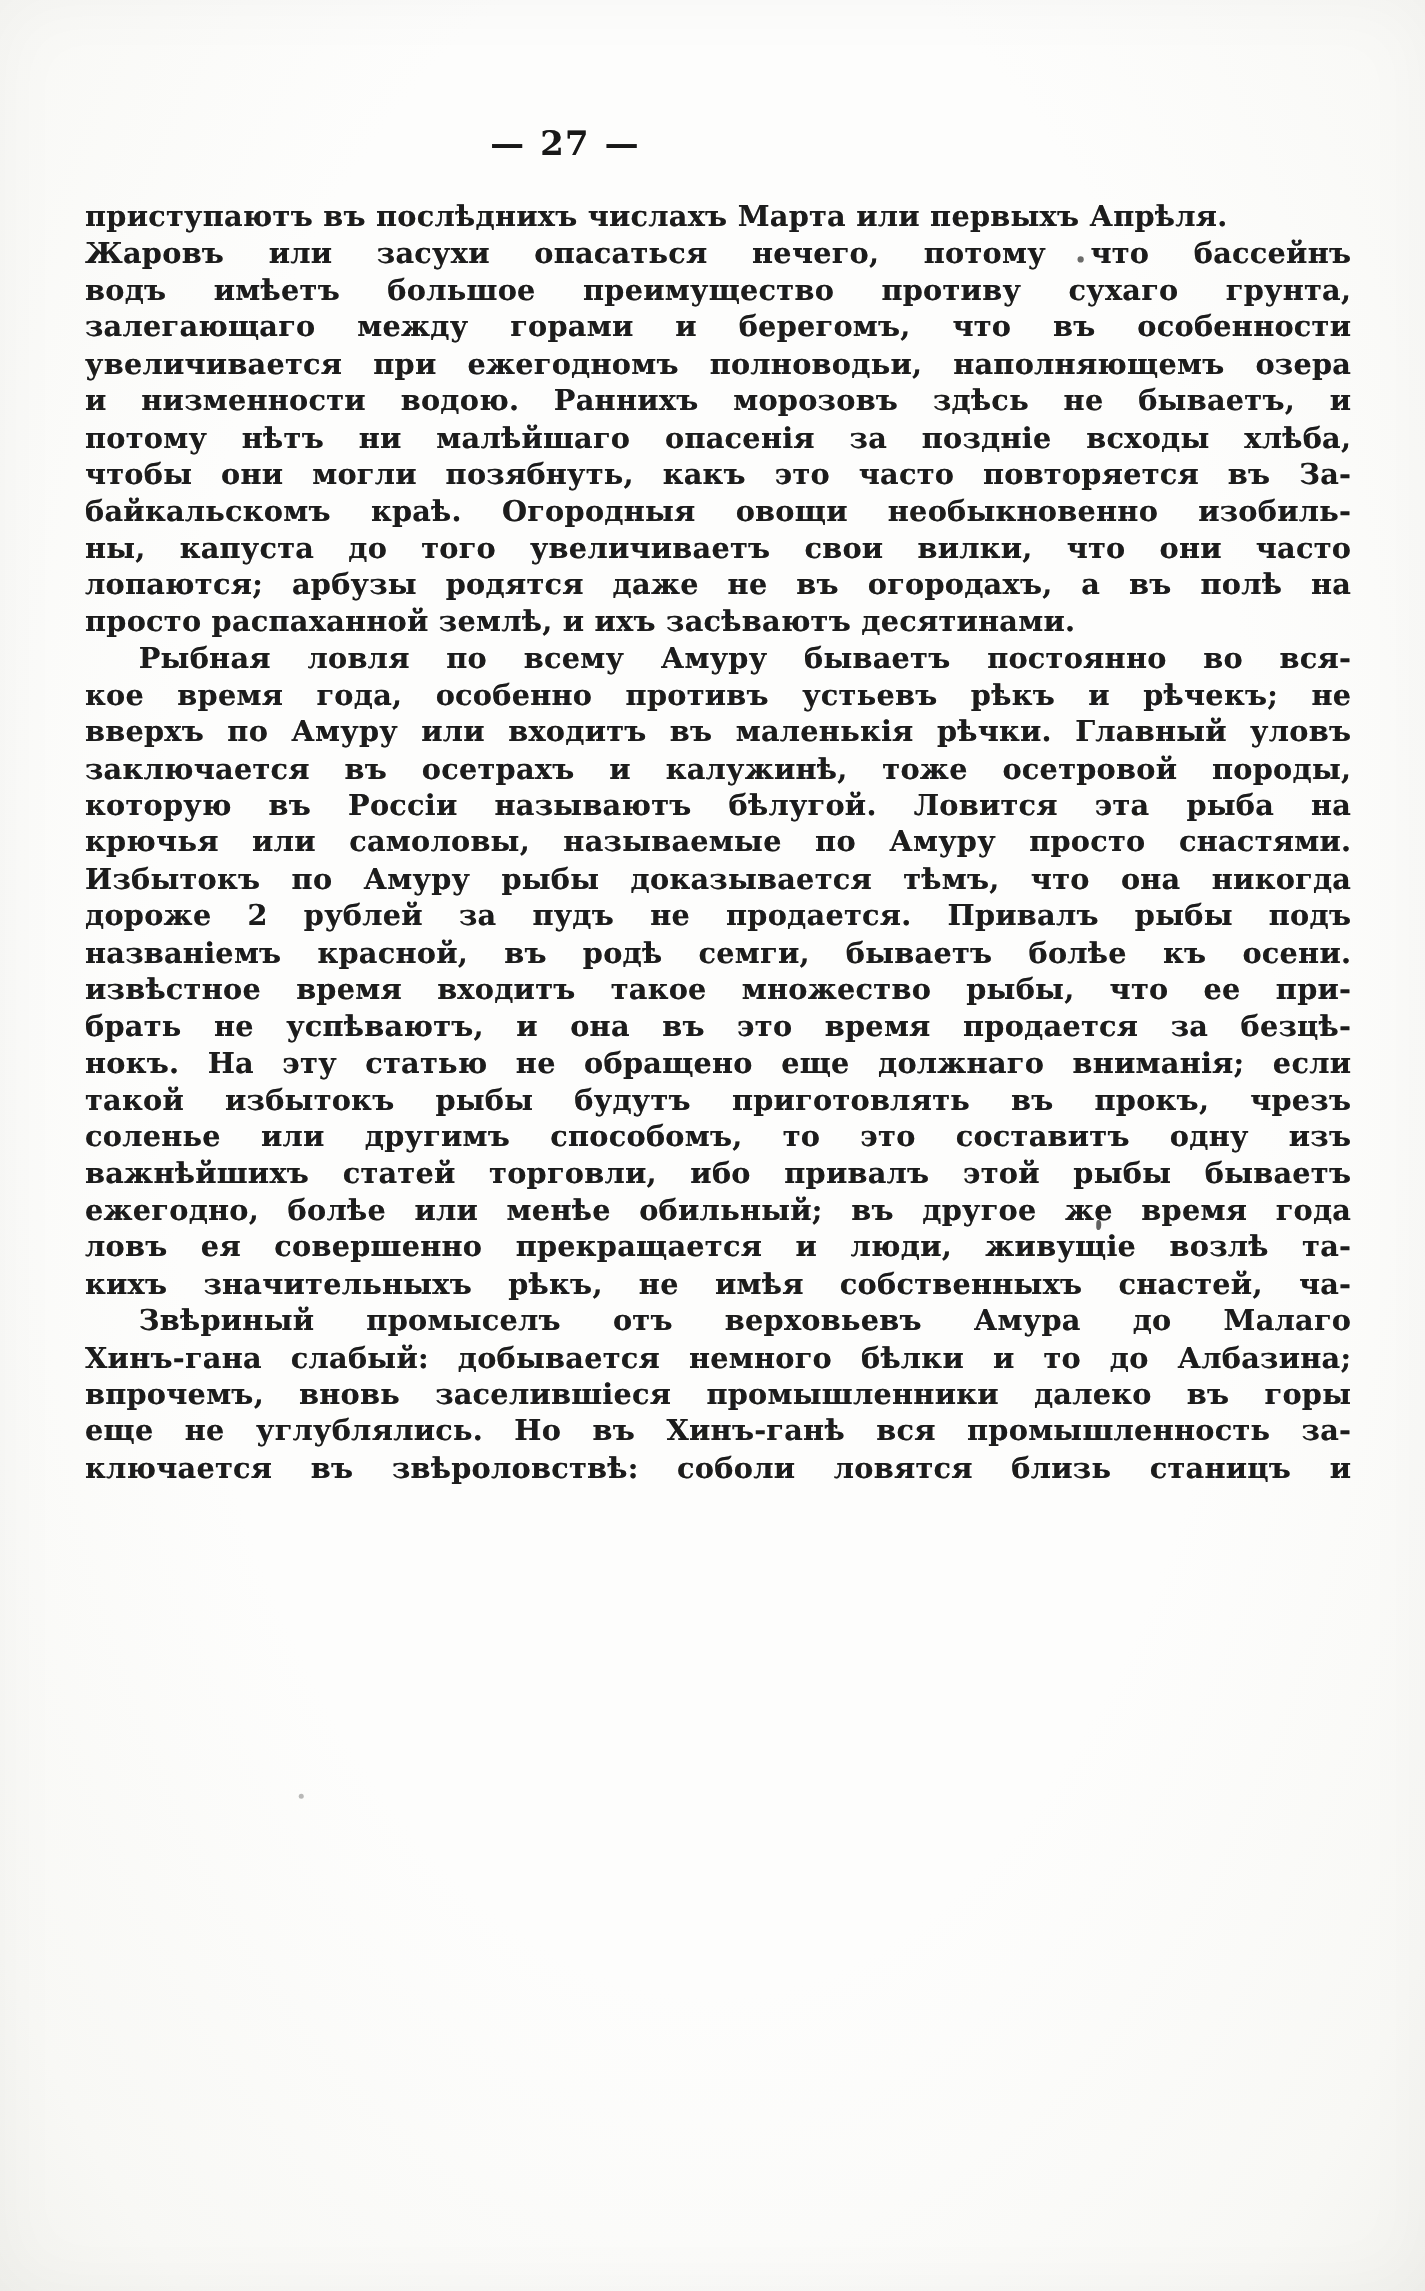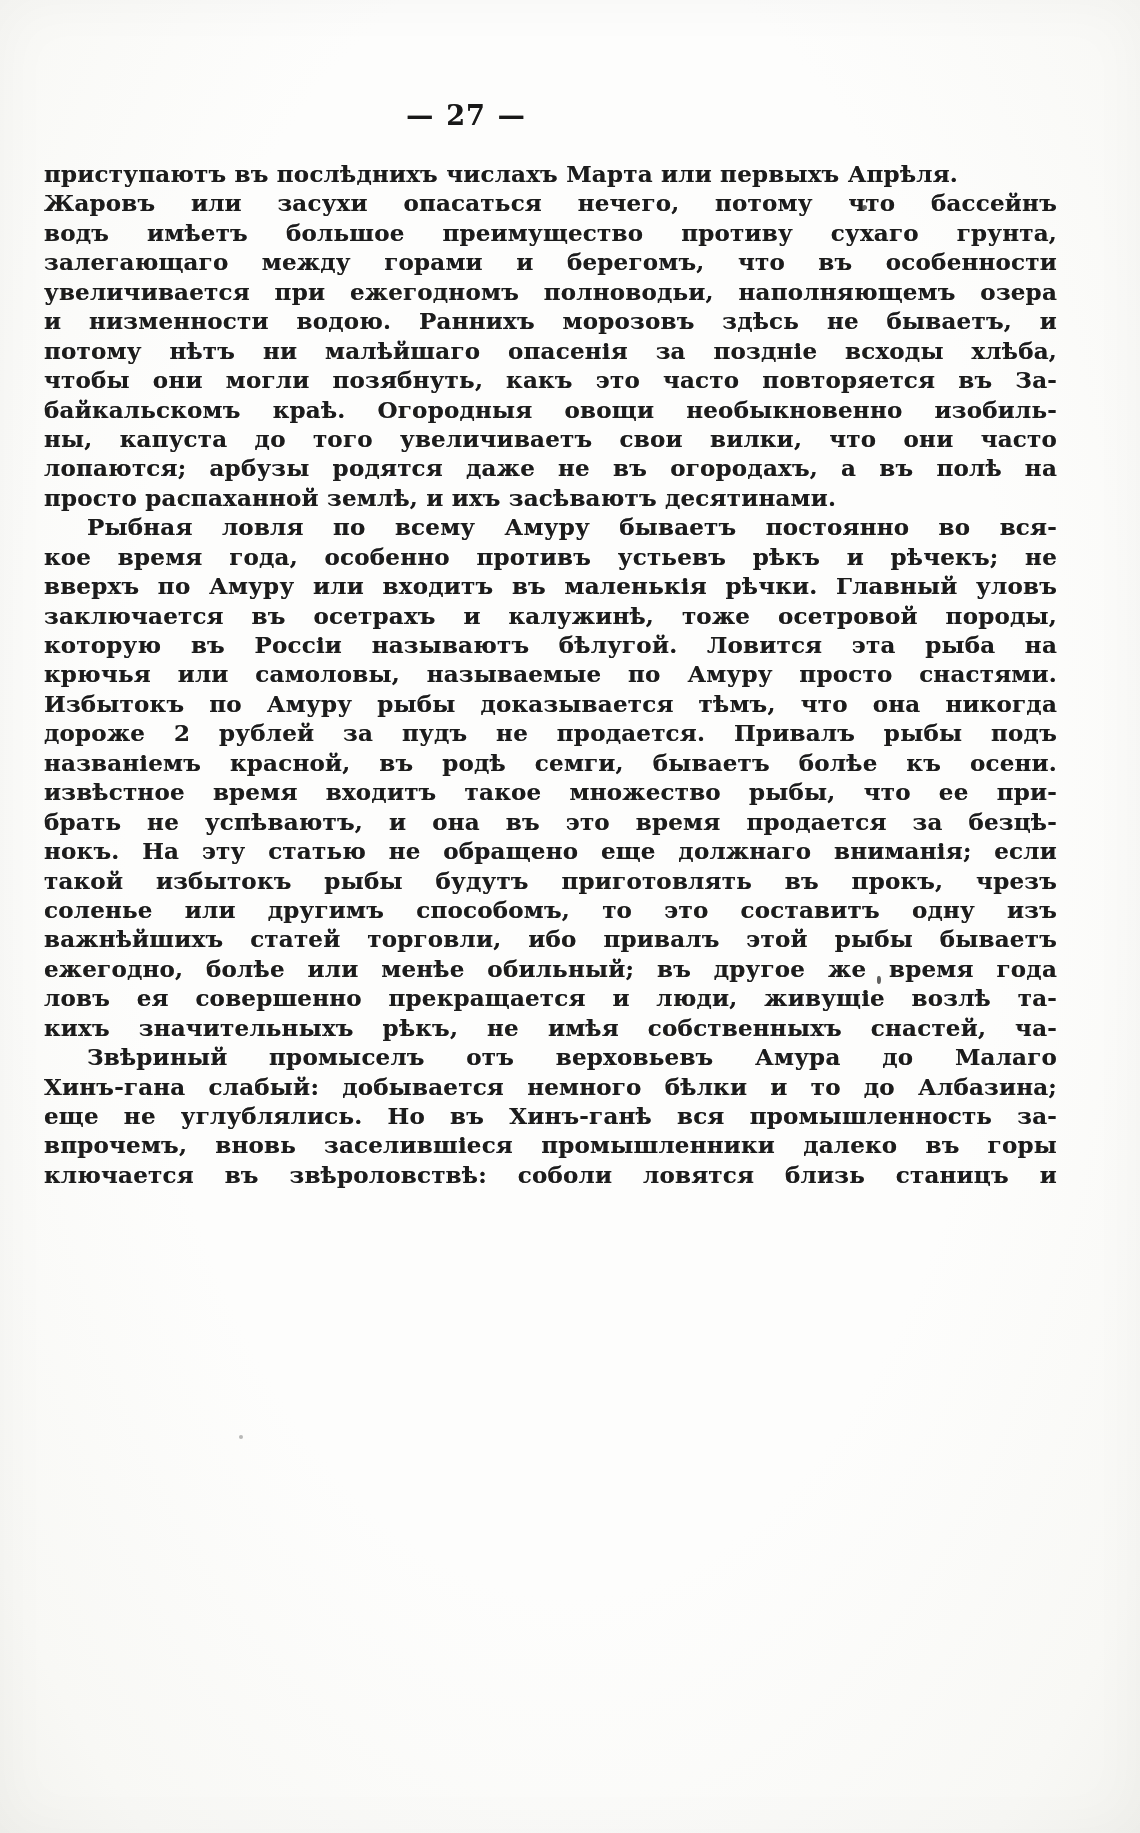--- a/index.html
+++ b/index.html
@@ -14,36 +14,36 @@
     margin: 0 auto;
     background: radial-gradient(ellipse at 50% 42%, #fdfdfc 55%, #f8f8f5 88%, #f3f3ef 100%);
     box-shadow: inset 0 0 60px rgba(0,0,0,0.035);
     overflow: hidden;
     font-family: "DejaVu Serif", "Liberation Serif", serif;
     color: #1c1c1c;
   }
   .page-header {
     position: absolute;
     top: 100px;
-    left: 14px;
+    left: 0;
     width: 814px;
     text-align: center;
     font-weight: 700;
     font-size: 27px;
     letter-spacing: 1px;
     color: #181818;
     text-shadow: 0 0 0.5px rgba(20,20,20,0.55);
     padding-left: 45px;
   }
   .page-header .page-num {
     margin: 0 12px;
   }
   .text-block {
     position: absolute;
-    left: 44px;
+    left: 68px;
     top: 159px;
     width: 1013px;
     font-size: 23px;
     font-weight: 700;
     letter-spacing: 0.2px;
     text-shadow: 0 0 0.5px rgba(20,20,20,0.5);
   }
   .paragraph { margin: 0; padding: 0; }
   .line {
     height: 29.45px;
@@ -110,22 +110,22 @@
         <div class="line">такой избытокъ рыбы будутъ приготовлять въ прокъ, чрезъ</div>
         <div class="line">соленье или другимъ способомъ, то это составитъ одну изъ</div>
         <div class="line">важнѣйшихъ статей торговли, ибо привалъ этой рыбы бываетъ</div>
         <div class="line">ежегодно, болѣе или менѣе обильный; въ другое же время года</div>
         <div class="line">ловъ ея совершенно прекращается и люди, живущіе возлѣ та-</div>
         <div class="line">кихъ значительныхъ рѣкъ, не имѣя собственныхъ снастей, ча-</div>
       </div>
       <div class="paragraph">
         <div class="line indent">Звѣриный промыселъ отъ верховьевъ Амура до Малаго</div>
         <div class="line">Хинъ-гана слабый: добывается немного бѣлки и то до Албазина;</div>
+        <div class="line">впрочемъ, вновь заселившіеся промышленники далеко въ горы</div>
         <div class="line">еще не углублялись. Но въ Хинъ-ганѣ вся промышленность за-</div>
-        <div class="line">впрочемъ, вновь заселившіеся промышленники далеко въ горы</div>
         <div class="line">ключается въ звѣроловствѣ: соболи ловятся близь станицъ и</div>
       </div>
     </div>
 
   <div class="speck s1"></div>
   <div class="speck s2"></div>
   <div class="speck s3"></div>
   <div class="speck s4"></div>
 
 </div>

